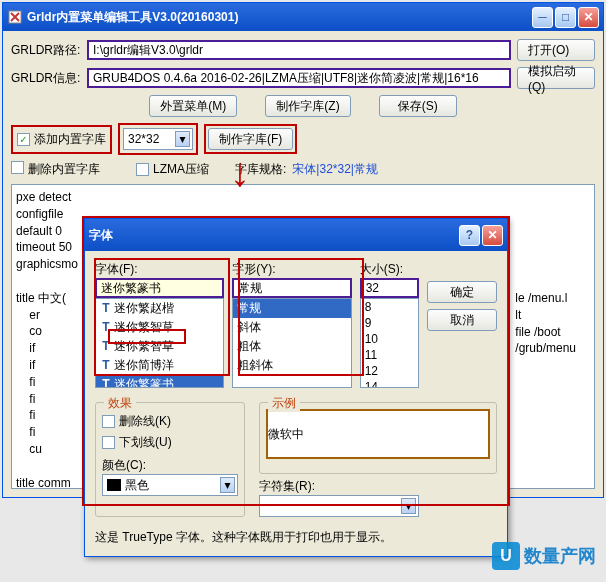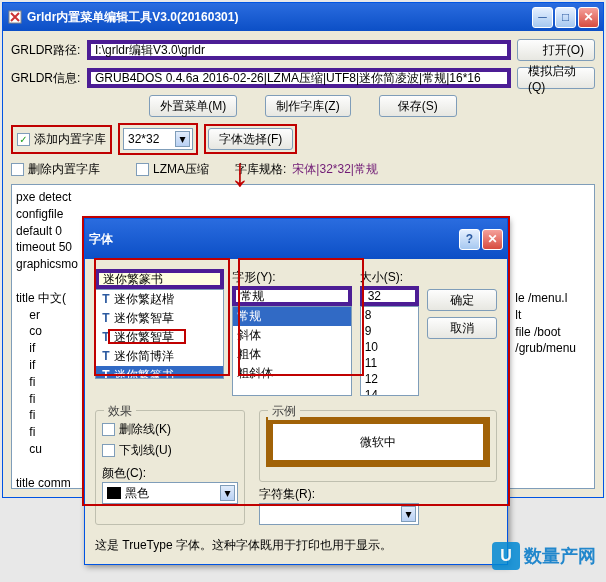--- a/index.html
+++ b/index.html
@@ -6,40 +6,40 @@
 body{background:#e8e8e8;width:606px;height:582px;position:relative;overflow:hidden}
 .win{background:#ece9d8;border:1px solid #0054e3;width:602px;position:absolute;top:2px;left:2px}
 .titlebar{background:linear-gradient(#2a6cdf,#0c4fc6);color:#fff;height:28px;display:flex;align-items:center;padding:0 4px}
 .titlebar svg{margin-right:4px}
 .titlebar .title{flex:1;font-weight:bold}
 .winbtn{width:21px;height:21px;margin-left:2px;background:linear-gradient(#e6f0ff,#a6c8f0);border:1px solid #fff;border-radius:3px;display:flex;align-items:center;justify-content:center;font-weight:bold;color:#2c5aa0}
 .winbtn.close{background:linear-gradient(#f5a09a,#d64b3f);color:#fff}
 .mainbody{padding:8px}
 .row{display:flex;align-items:center;margin-bottom:6px;gap:6px}
 .lbl{min-width:70px}
-.txtfield{border:4px solid #4c1d95;background:#fff;height:20px;padding:0 4px;display:flex;align-items:center}
+.txtfield{border:2px solid #4c1d95;background:#fff;height:20px;padding:0 4px;display:flex;align-items:center}
 .btn{border:1px solid #7f9db9;background:linear-gradient(#fdfdfd,#e7e7e1);height:22px;padding:0 10px;display:flex;align-items:center;border-radius:3px}
 .redbox{border:2px solid #c00000}
 .combo{border:1px solid #7f9db9;background:#fff;height:22px;display:flex;align-items:center;padding:0 2px 0 4px}
 .combo .arrow{width:15px;height:16px;background:linear-gradient(#e1ecfb,#b9d1f4);border:1px solid #7f9db9;margin-left:auto;display:flex;align-items:center;justify-content:center}
 .codebox{border:1px solid #7f9db9;background:#fff;padding:4px;font-family:monospace;line-height:1.4;white-space:pre;height:305px;overflow:hidden}
 .red-arrow{position:absolute;left:230px;top:150px;color:#c00000;font-size:40px;font-weight:bold}
 .dialog{position:absolute;top:218px;left:84px;width:424px;background:#ece9d8;border:1px solid #0054e3;box-shadow:2px 2px 6px rgba(0,0,0,.4)}
 .dlg-body{padding:10px}
 .group{border:1px solid #bfbfaf;border-radius:3px;padding:6px;position:relative;margin-top:6px}
-.group-label{position:absolute;top:-8px;left:8px;background:#ece9d8;padding:0 4px;color:#404040}
+.group-label{position:absolute;top:-8px;left:8px;background:#ece9d8;padding:0 4px;color:#c2410c}
 .listbox{border:1px solid #7f9db9;background:#fff;height:90px;overflow:hidden}
 .listbox .item{padding:1px 4px}
 .listbox .item.sel{background:#316ac5;color:#fff}
 .dlg-cols{display:flex;gap:8px}
 .col1{width:130px}
 .col2{width:120px}
 .col3{width:60px}
 .col4{width:70px;display:flex;flex-direction:column;gap:6px}
-.sample-box{border:7px solid #a16207;background:#fff;height:50px;display:flex;align-items:center;justify-content:center;font-size:28px;font-family:cursive}
+.sample-box{border:2px solid #a16207;background:#fff;height:50px;display:flex;align-items:center;justify-content:flex-start;font-size:28px;font-family:cursive}
 .redframe{border:2px solid #c00000;position:absolute}
 .watermark{position:absolute;bottom:12px;right:10px;display:flex;align-items:center;gap:4px;opacity:.85}
 .watermark .logo{width:28px;height:28px;background:#0088d4;border-radius:4px;display:flex;align-items:center;justify-content:center;color:#fff;font-weight:bold;font-size:16px}
 .watermark .txt{color:#0077c8;font-size:18px;font-weight:bold}
 .ticon{width:12px;height:12px;display:inline-flex;align-items:center;justify-content:center;color:#2c5aa0;font-weight:bold;margin-right:2px}
 .checkbox{width:13px;height:13px;border:1px solid #7f9db9;background:#fff;display:inline-flex;align-items:center;justify-content:center;margin-right:4px;font-size:10px;color:#21a121}
 </style>
 </head>
 <body>
 
@@ -53,21 +53,21 @@
     <div class="winbtn">─</div>
     <div class="winbtn">□</div>
     <div class="winbtn close">✕</div>
   </div>
   <div class="mainbody">
     <div class="row">
       <span class="lbl">GRLDR路径:</span>
       <div class="txtfield" style="flex:1">
           <span>I:\grldr编辑V3.0\grldr</span>
         </div>
-      <div class="btn" style="width:78px;justify-content:flex-end">
+      <div class="btn" style="width:78px;justify-content:flex-start">
           <span>打开(O)</span>
         </div>
     </div>
     <div class="row">
       <span class="lbl">GRLDR信息:</span>
       <div class="txtfield" style="flex:1">
           <span>GRUB4DOS 0.4.6a 2016-02-26|LZMA压缩|UTF8|迷你简凌波|常规|16*16</span>
         </div>
       <div class="btn" style="width:78px;justify-content:center">
           <span>模拟启动(Q)</span>
@@ -90,35 +90,35 @@
         <span>添加内置字库</span>
       </div>
       <div class="redbox" style="padding:3px">
         <div class="combo" style="width:70px">
           <span>32*32</span>
           <span class="arrow">▾</span>
         </div>
       </div>
       <div class="redbox" style="padding:2px">
         <div class="btn">
-            <span>字体选择(F)</span>
-          </div>
-      </div>
-    </div>
-    <div class="row">
-      <div style="display:flex;align-items:center">
+            <span>制作字库(F)</span>
+          </div>
+      </div>
+    </div>
+    <div class="row">
+      <div style="display:flex;">
         <span class="checkbox"></span>
         <span>删除内置字库</span>
       </div>
       <div style="display:flex;align-items:center;margin-left:30px">
         <span class="checkbox"></span>
         <span>LZMA压缩</span>
       </div>
       <span style="margin-left:20px">字库规格:</span>
-      <span style="color:#701a75">宋体|32*32|常规</span>
+      <span style="color:#1d4ed8">宋体|32*32|常规</span>
     </div>
     <div class="codebox"><span>pxe detect
 configfile
 default 0
 timeout 50
 graphicsmo
 
 title 中文(
     er
     co
@@ -144,28 +144,29 @@
 <div class="red-arrow">↓</div>
 
 <div style="position:absolute;top:290px;right:30px;font-family:monospace;line-height:1.4">
   <div>le /menu.l</div>
   <div>lt</div>
   <div>file /boot</div>
   <div>/grub/menu</div>
 </div>
 
 <div class="dialog">
-  <div class="titlebar" style="height:40px">
+  <div class="titlebar" style="height:32px">
     <span class="title">字体</span>
     <div class="winbtn">?</div>
     <div class="winbtn close">✕</div>
   </div>
   <div class="dlg-body">
     <div class="dlg-cols">
       <div class="col1">
+        <div>字体(F):</div>
         <div class="txtfield" style="background:#ffffe1">
             <span>迷你繁篆书</span>
           </div>
         <div class="listbox">
           <div class="item"><span class="ticon">T</span><span>迷你繁赵楷</span></div>
           <div class="item"><span class="ticon">T</span><span>迷你繁智草</span></div>
           <div class="item"><span class="ticon">T</span><span>迷你繁智草</span></div>
           <div class="item"><span class="ticon">T</span><span>迷你简博洋</span></div>
           <div class="item sel"><span class="ticon" style="color:#fff">T</span><span>迷你繁篆书</span></div>
 

